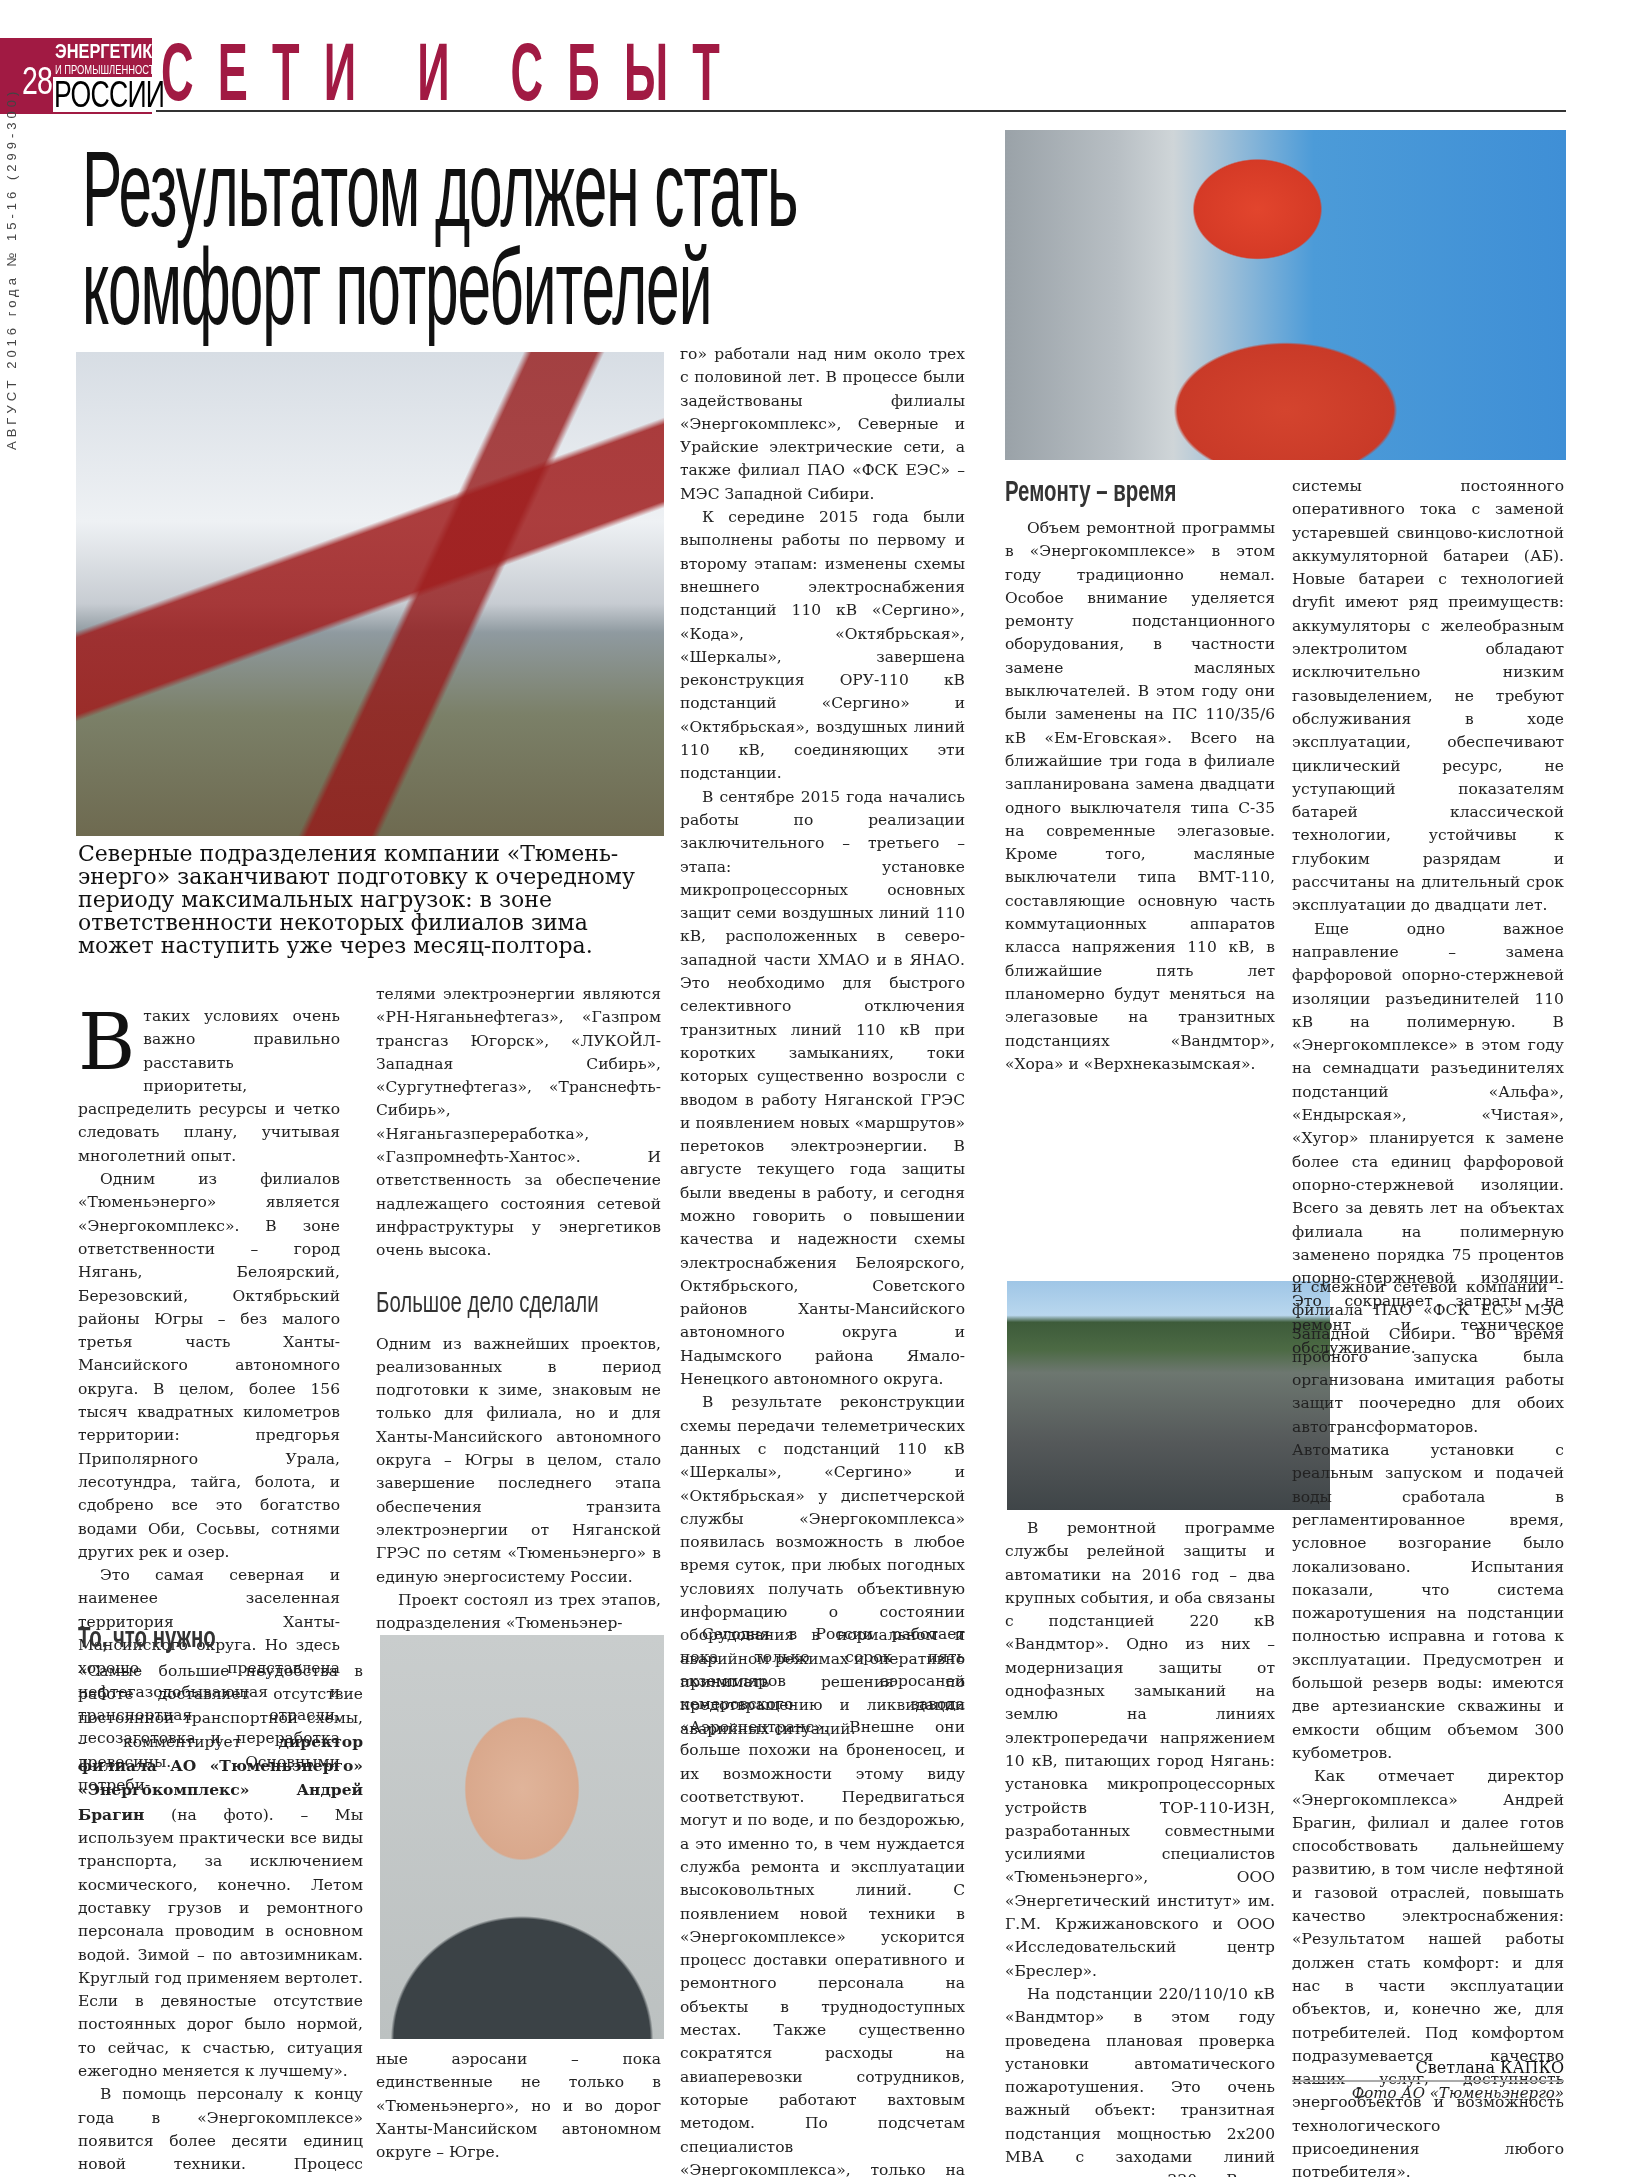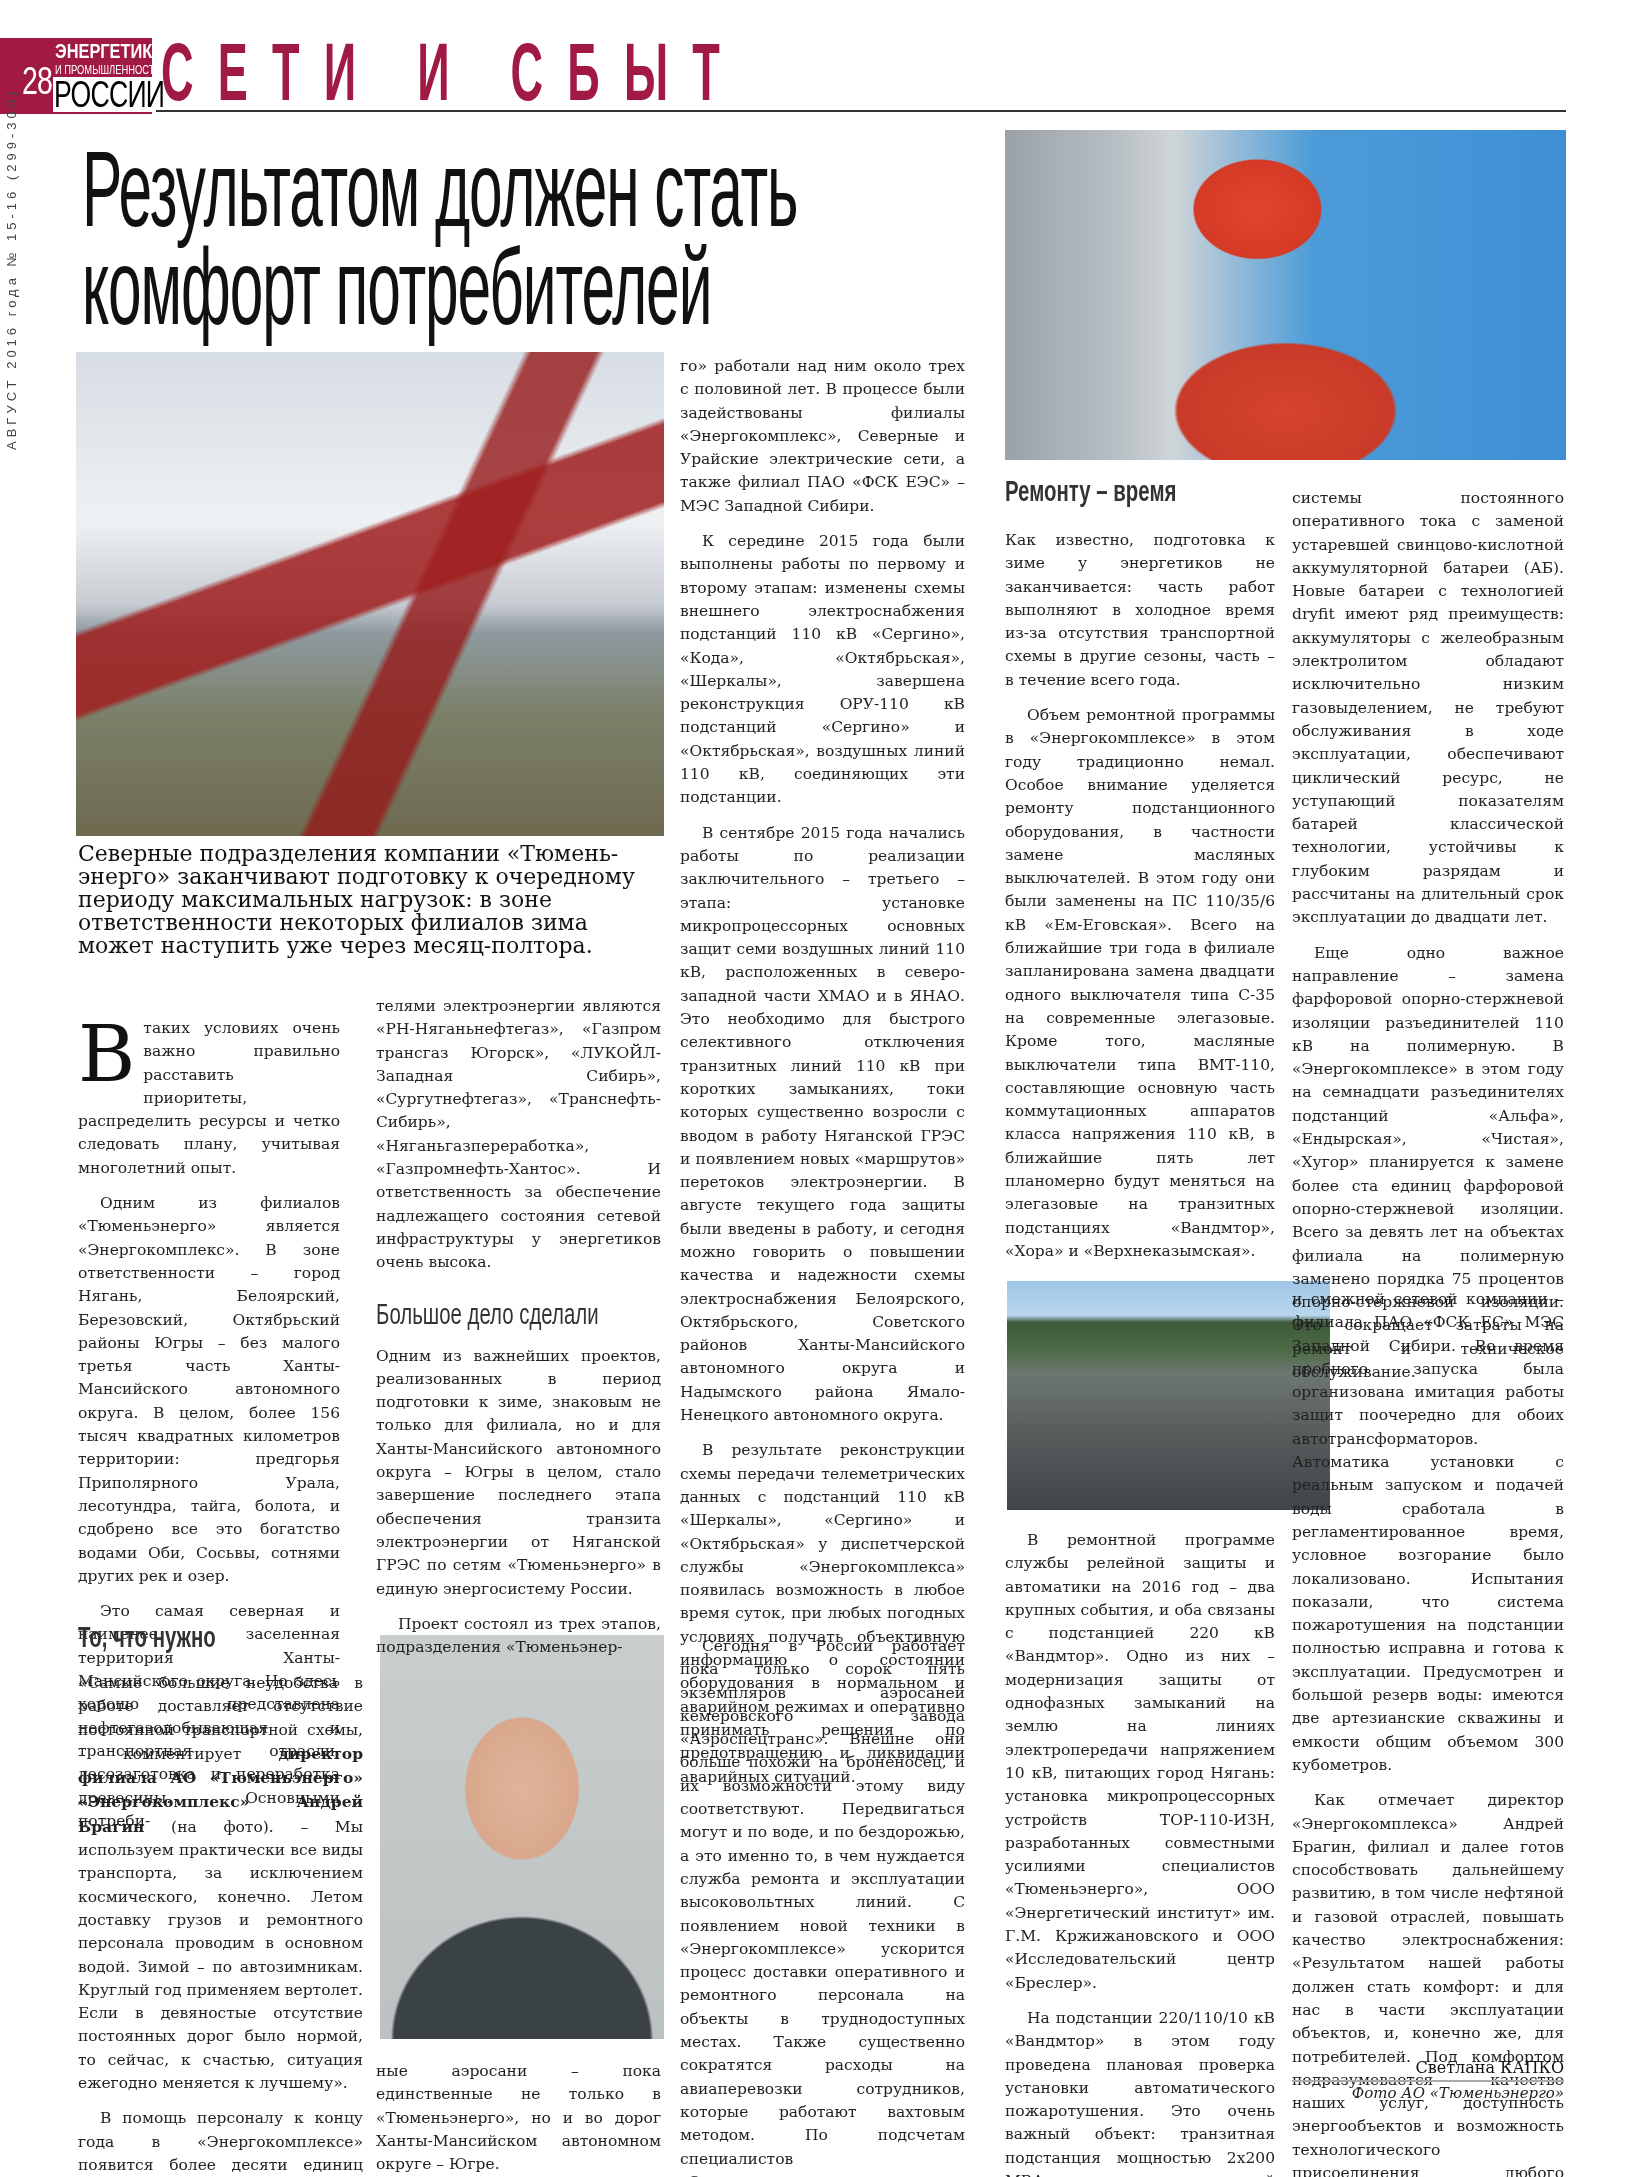--- a/index.html
+++ b/index.html
@@ -41,21 +41,21 @@
     background:
       radial-gradient(ellipse 80px 100px at 50% 38%, #e0b49a 0%, #d9a88c 70%, transparent 72%),
       radial-gradient(ellipse 160px 150px at 50% 100%, #3b4246 0%, #3b4246 80%, transparent 82%),
       linear-gradient(180deg, #c9cdcd 0%, #bcc1c1 100%); }
 
   
   .lead { position: absolute; left: 78px; top: 842px; width: 570px; font-family: "DejaVu Serif", serif; font-size: 22px; line-height: 23px; color: #111; }
 
   
   .col { position: absolute; font-family: "DejaVu Serif", serif; font-size: 15.5px; line-height: 23.3px; color: #222; text-align: justify; hyphens: manual; }
-  .col p { text-indent: 22px; margin-top: 12px; }
+  .col p { text-indent: 22px; }
   .col p.noindent { text-indent: 0; }
   .col1 { left: 78px; top: 1005px; width: 262px; }
   .col2 { left: 376px; top: 983px; width: 285px; }
   .col3 { left: 680px; top: 343px; width: 285px; }
   .col4 { left: 1005px; top: 517px; width: 270px; }
   .col5 { left: 1292px; top: 475px; width: 272px; }
   .col6 { left: 1005px; top: 1517px; width: 270px; }
   .col7 { left: 1292px; top: 1276px; width: 272px; }
   .col8 { left: 78px; top: 1660px; width: 285px; }
   .col9 { left: 376px; top: 2048px; width: 285px; }
@@ -115,21 +115,20 @@
 
 <div class="col col3">
   <p class="noindent">го» работали над ним около трех с половиной лет. В процессе были задействованы филиалы «Энергокомплекс», Северные и Урайские электрические сети, а также филиал ПАО «ФСК ЕЭС» – МЭС Западной Сибири.</p>
   <p>К середине 2015 года были выполнены работы по первому и второму этапам: изменены схемы внешнего электроснабжения подстанций 110 кВ «Сергино», «Кода», «Октябрьская», «Шеркалы», завершена реконструкция ОРУ-110 кВ подстанций «Сергино» и «Октябрьская», воздушных линий 110 кВ, соединяющих эти подстанции.</p>
   <p>В сентябре 2015 года начались работы по реализации заключительного – третьего – этапа: установке микропроцессорных основных защит семи воздушных линий 110 кВ, расположенных в северо-западной части ХМАО и в ЯНАО. Это необходимо для быстрого селективного отключения транзитных линий 110 кВ при коротких замыканиях, токи которых существенно возросли с вводом в работу Няганской ГРЭС и появлением новых «маршрутов» перетоков электроэнергии. В августе текущего года защиты были введены в работу, и сегодня можно говорить о повышении качества и надежности схемы электроснабжения Белоярского, Октябрьского, Советского районов Ханты-Мансийского автономного округа и Надымского района Ямало-Ненецкого автономного округа.</p>
   <p>В результате реконструкции схемы передачи телеметрических данных с подстанций 110 кВ «Шеркалы», «Сергино» и «Октябрьская» у диспетчерской службы «Энергокомплекса» появилась возможность в любое время суток, при любых погодных условиях получать объективную информацию о состоянии оборудования в нормальном и аварийном режимах и оперативно принимать решения по предотвращению и ликвидации аварийных ситуаций.</p>
 </div>
 
 <h2 class="subhead-abs sh-remont">Ремонту – время</h2>
 <div class="col col4">
-  <p class="noindent">Как известно, подготовка к зиме у энергетиков не заканчивается: часть работ выполняют в холодное время из-за отсутствия транспортной схемы в другие сезоны, часть – в течение всего года.</p>
   <p>Объем ремонтной программы в «Энергокомплексе» в этом году традиционно немал. Особое внимание уделяется ремонту подстанционного оборудования, в частности замене масляных выключателей. В этом году они были заменены на ПС 110/35/6 кВ «Ем-Еговская». Всего на ближайшие три года в филиале запланирована замена двадцати одного выключателя типа С-35 на современные элегазовые. Кроме того, масляные выключатели типа ВМТ-110, составляющие основную часть коммутационных аппаратов класса напряжения 110 кВ, в ближайшие пять лет планомерно будут меняться на элегазовые на транзитных подстанциях «Вандмтор», «Хора» и «Верхнеказымская».</p>
 </div>
 
 <div class="col col5">
   <p class="noindent">системы постоянного оперативного тока с заменой устаревшей свинцово-кислотной аккумуляторной батареи (АБ). Новые батареи с технологией dryfit имеют ряд преимуществ: аккумуляторы с желеобразным электролитом обладают исключительно низким газовыделением, не требуют обслуживания в ходе эксплуатации, обеспечивают циклический ресурс, не уступающий показателям батарей классической технологии, устойчивы к глубоким разрядам и рассчитаны на длительный срок эксплуатации до двадцати лет.</p>
   <p>Еще одно важное направление – замена фарфоровой опорно-стержневой изоляции разъединителей 110 кВ на полимерную. В «Энергокомплексе» в этом году на семнадцати разъединителях подстанций «Альфа», «Ендырская», «Чистая», «Хугор» планируется к замене более ста единиц фарфоровой опорно-стержневой изоляции. Всего за девять лет на объектах филиала на полимерную заменено порядка 75 процентов опорно-стержневой изоляции. Это сокращает затраты на ремонт и техническое обслуживание.</p>
 </div>
 
 <div class="col col6">
   <p>В ремонтной программе службы релейной защиты и автоматики на 2016 год – два крупных события, и оба связаны с подстанцией 220 кВ «Вандмтор». Одно из них – модернизация защиты от однофазных замыканий на землю на линиях электропередачи напряжением 10 кВ, питающих город Нягань: установка микропроцессорных устройств ТОР-110-ИЗН, разработанных совместными усилиями специалистов «Тюменьэнерго», ООО «Энергетический институт» им. Г.М. Кржижановского и ООО «Исследовательский центр «Бреслер».</p>

